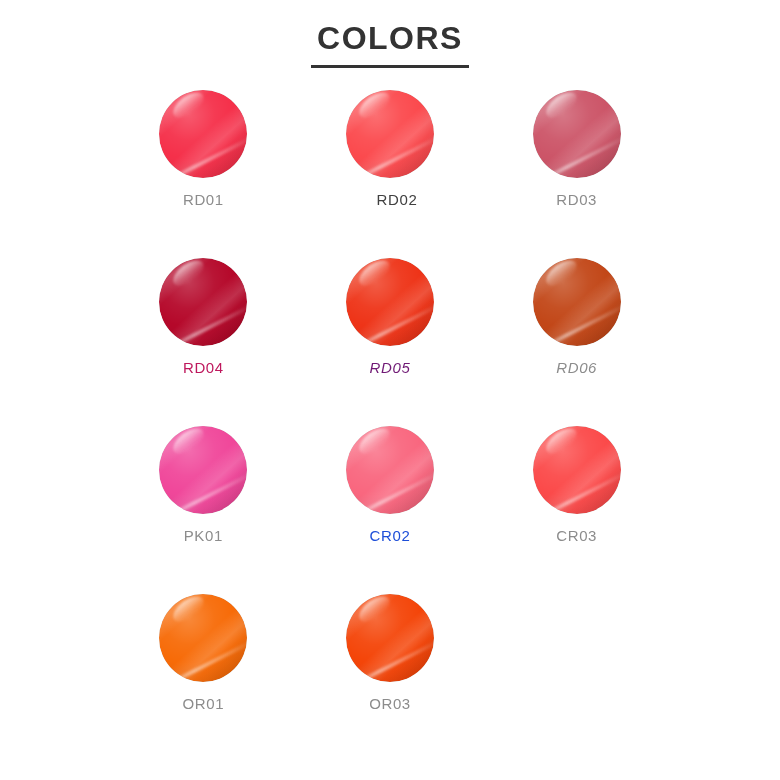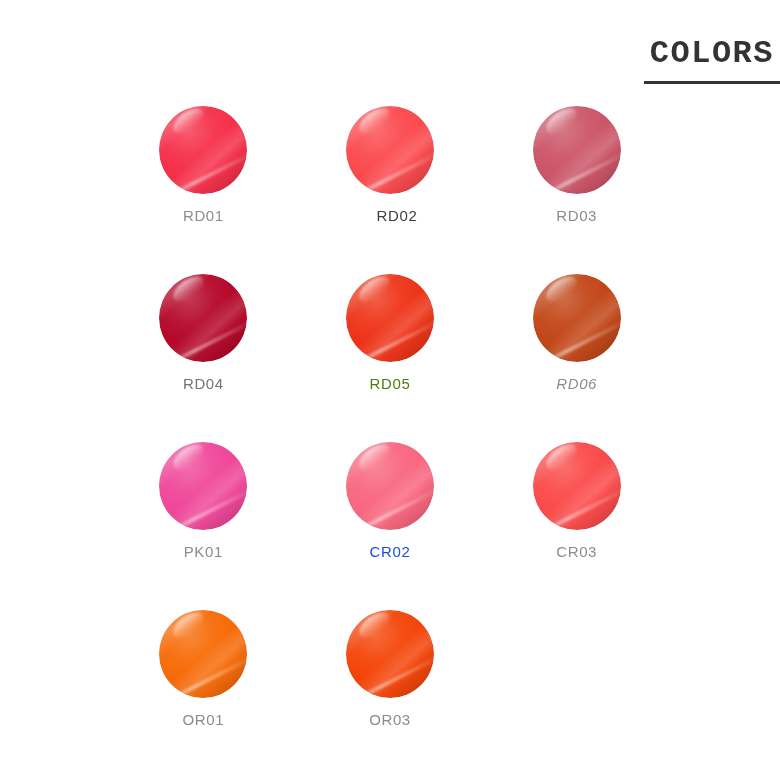--- a/index.html
+++ b/index.html
@@ -21,23 +21,22 @@
     width: 780px;
     height: 780px;
     box-sizing: border-box;
     background: #ffffff;
     position: relative;
   }
 
   
   .title-block {
     width: 100%;
-    text-align: right;
-    padding-top: 36px;
-    font-family: Liberation Mono, monospace;
+    text-align: center;
+    padding-top: 20px;
   }
   .title-text {
     display: inline-block;
     font-size: 32px;
     font-weight: bold;
     letter-spacing: 1.5px;
     color: #333333;
     line-height: 1.15;
     padding: 0 6px 8px 6px;
     border-bottom: 3px solid #333333;
@@ -197,31 +196,31 @@
         <div class="swatch-label" style="color: rgb(140, 140, 140);">RD03</div>
       </div>
       <div class="swatch-cell">
         <div class="swatch-disc">
           <div class="disc-base" style="background: rgb(181, 8, 42);"></div>
           <div class="disc-sheen"></div>
           <div class="disc-vignette"></div>
           <div class="disc-glint"></div>
           <div class="disc-streak"></div>
         </div>
-        <div class="swatch-label" style="color: #737373;">RD04</div>
+        <div class="swatch-label" style="color: #be185d;">RD04</div>
       </div>
       <div class="swatch-cell">
         <div class="swatch-disc">
           <div class="disc-base" style="background: rgb(238, 52, 24);"></div>
           <div class="disc-sheen"></div>
           <div class="disc-vignette"></div>
           <div class="disc-glint"></div>
           <div class="disc-streak"></div>
         </div>
-        <div class="swatch-label" style="color: #4d7c0f;">RD05</div>
+        <div class="swatch-label" style="color: #701a75; font-style: italic;">RD05</div>
       </div>
       <div class="swatch-cell">
         <div class="swatch-disc">
           <div class="disc-base" style="background: rgb(194, 71, 24);"></div>
           <div class="disc-sheen"></div>
           <div class="disc-vignette"></div>
           <div class="disc-glint"></div>
           <div class="disc-streak"></div>
         </div>
         <div class="swatch-label" style="color: rgb(140, 140, 140); font-style: italic;">RD06</div>

